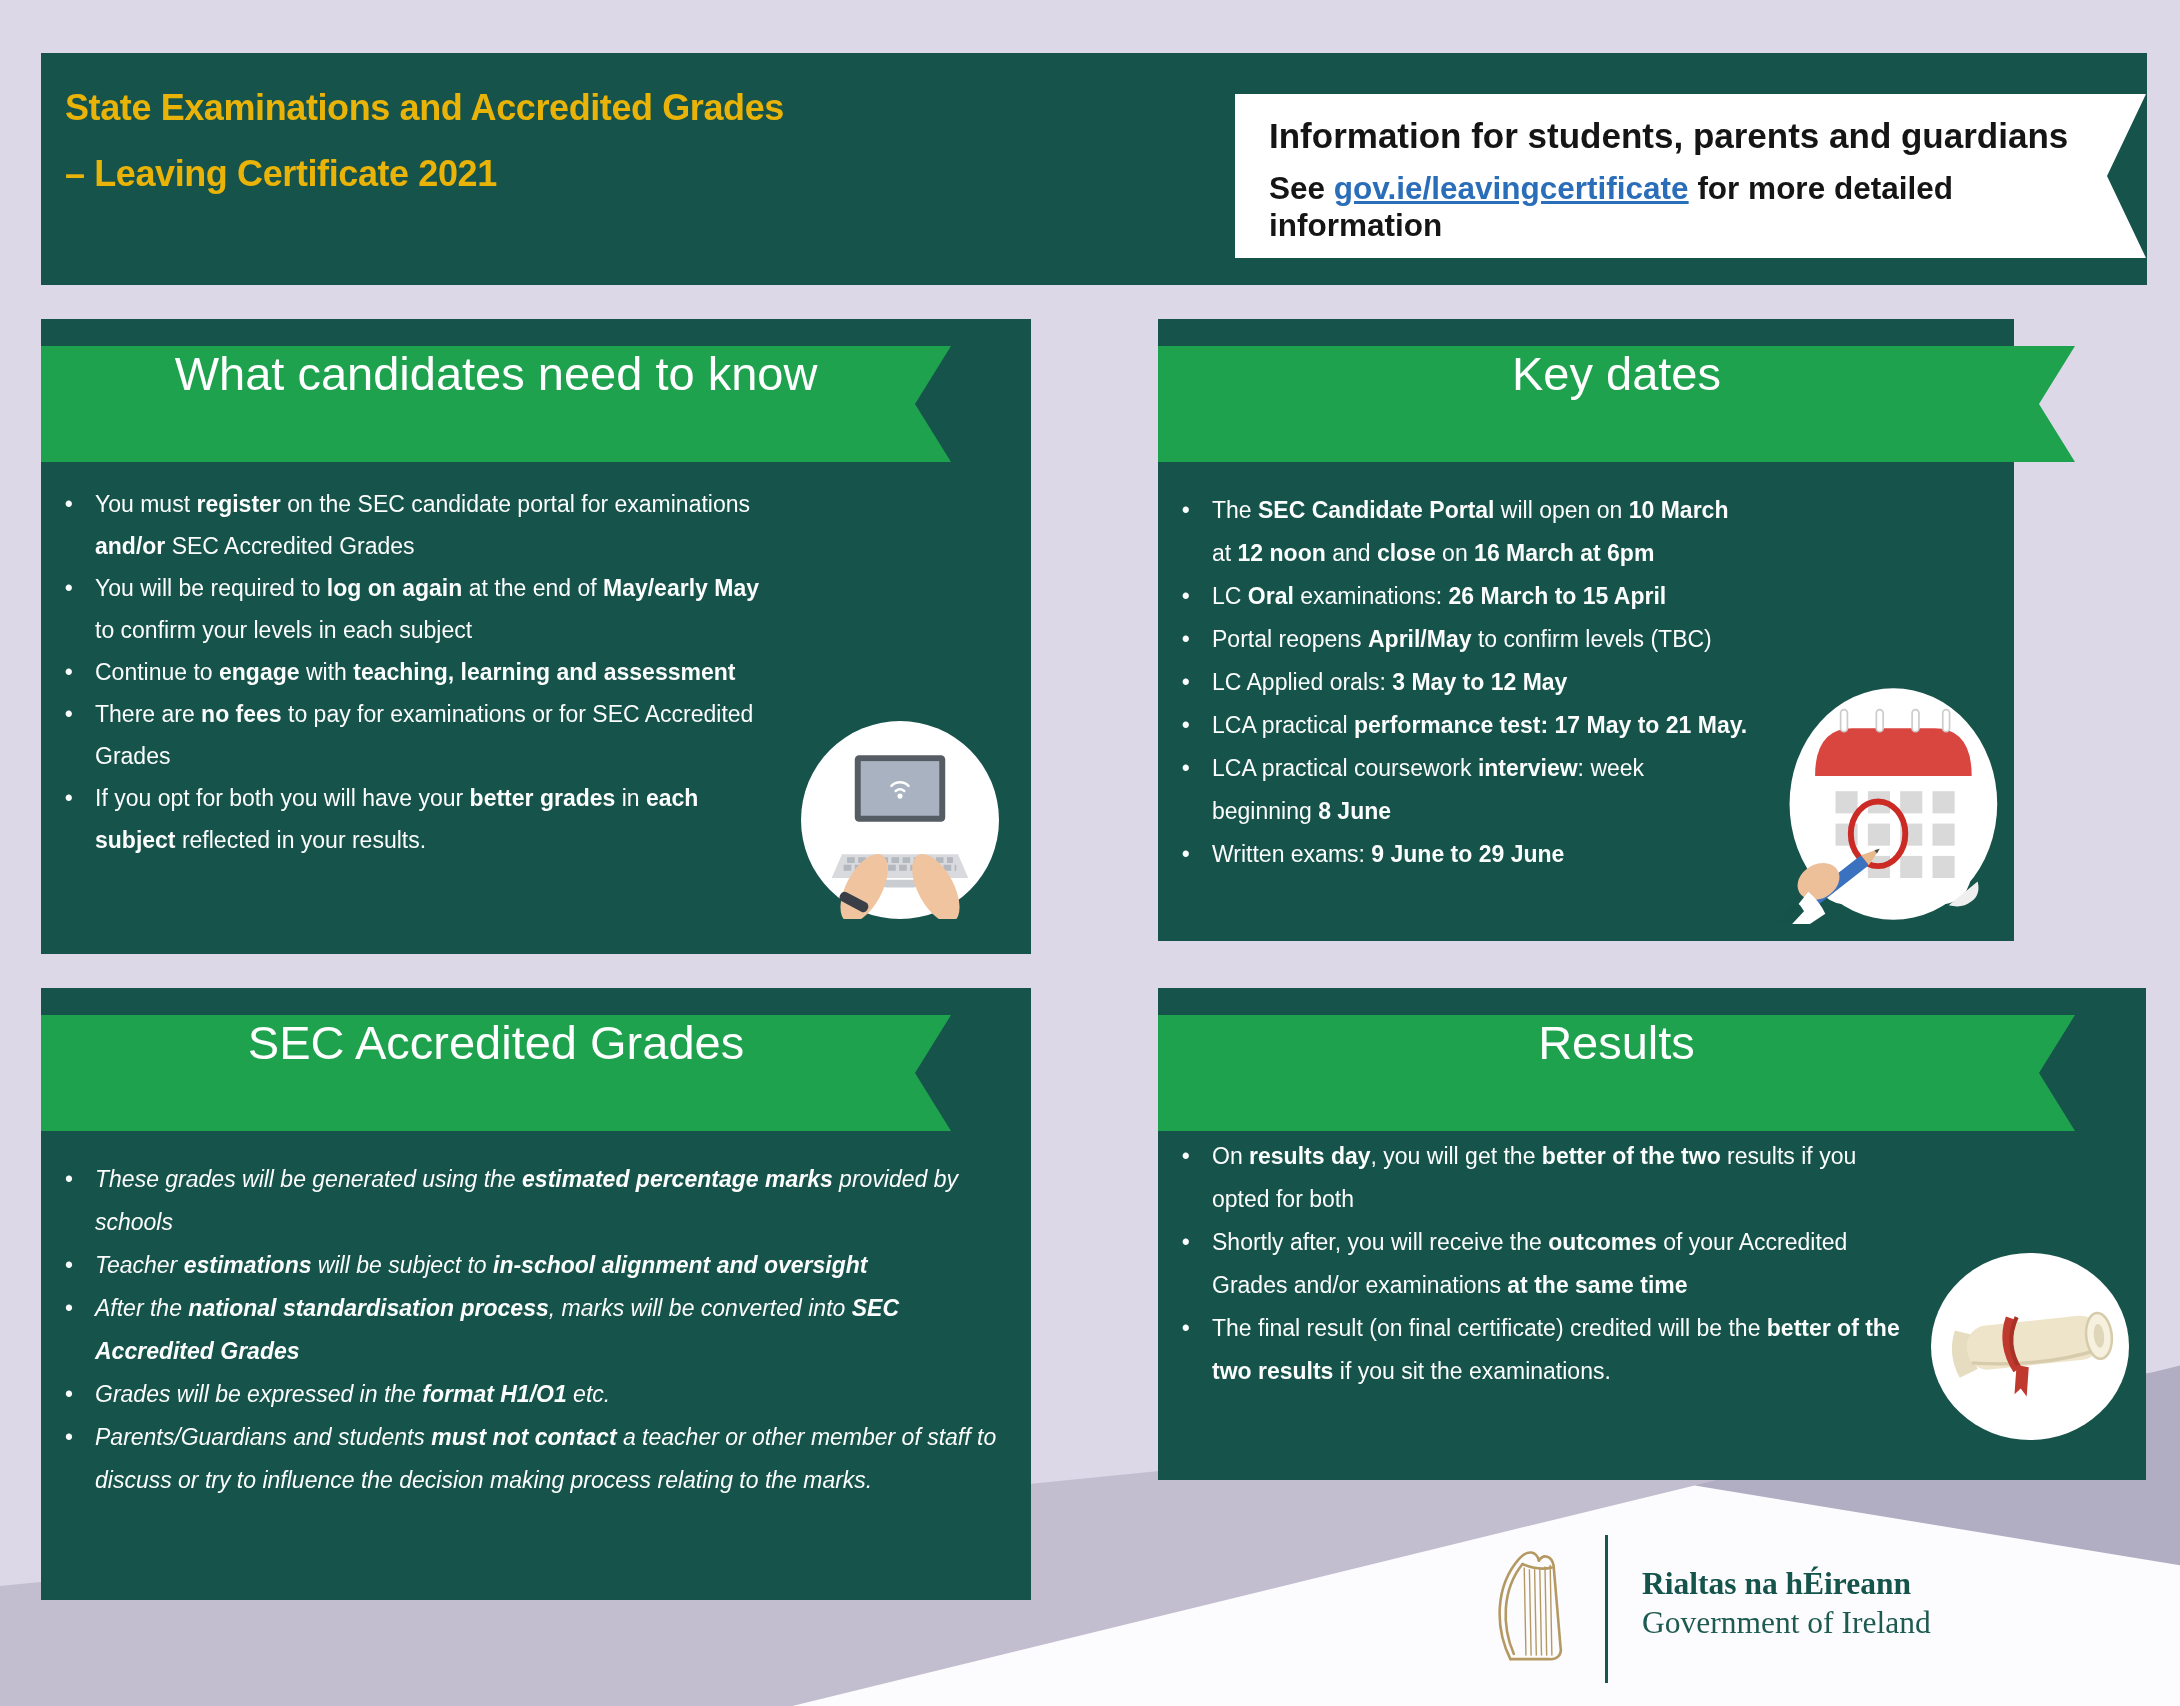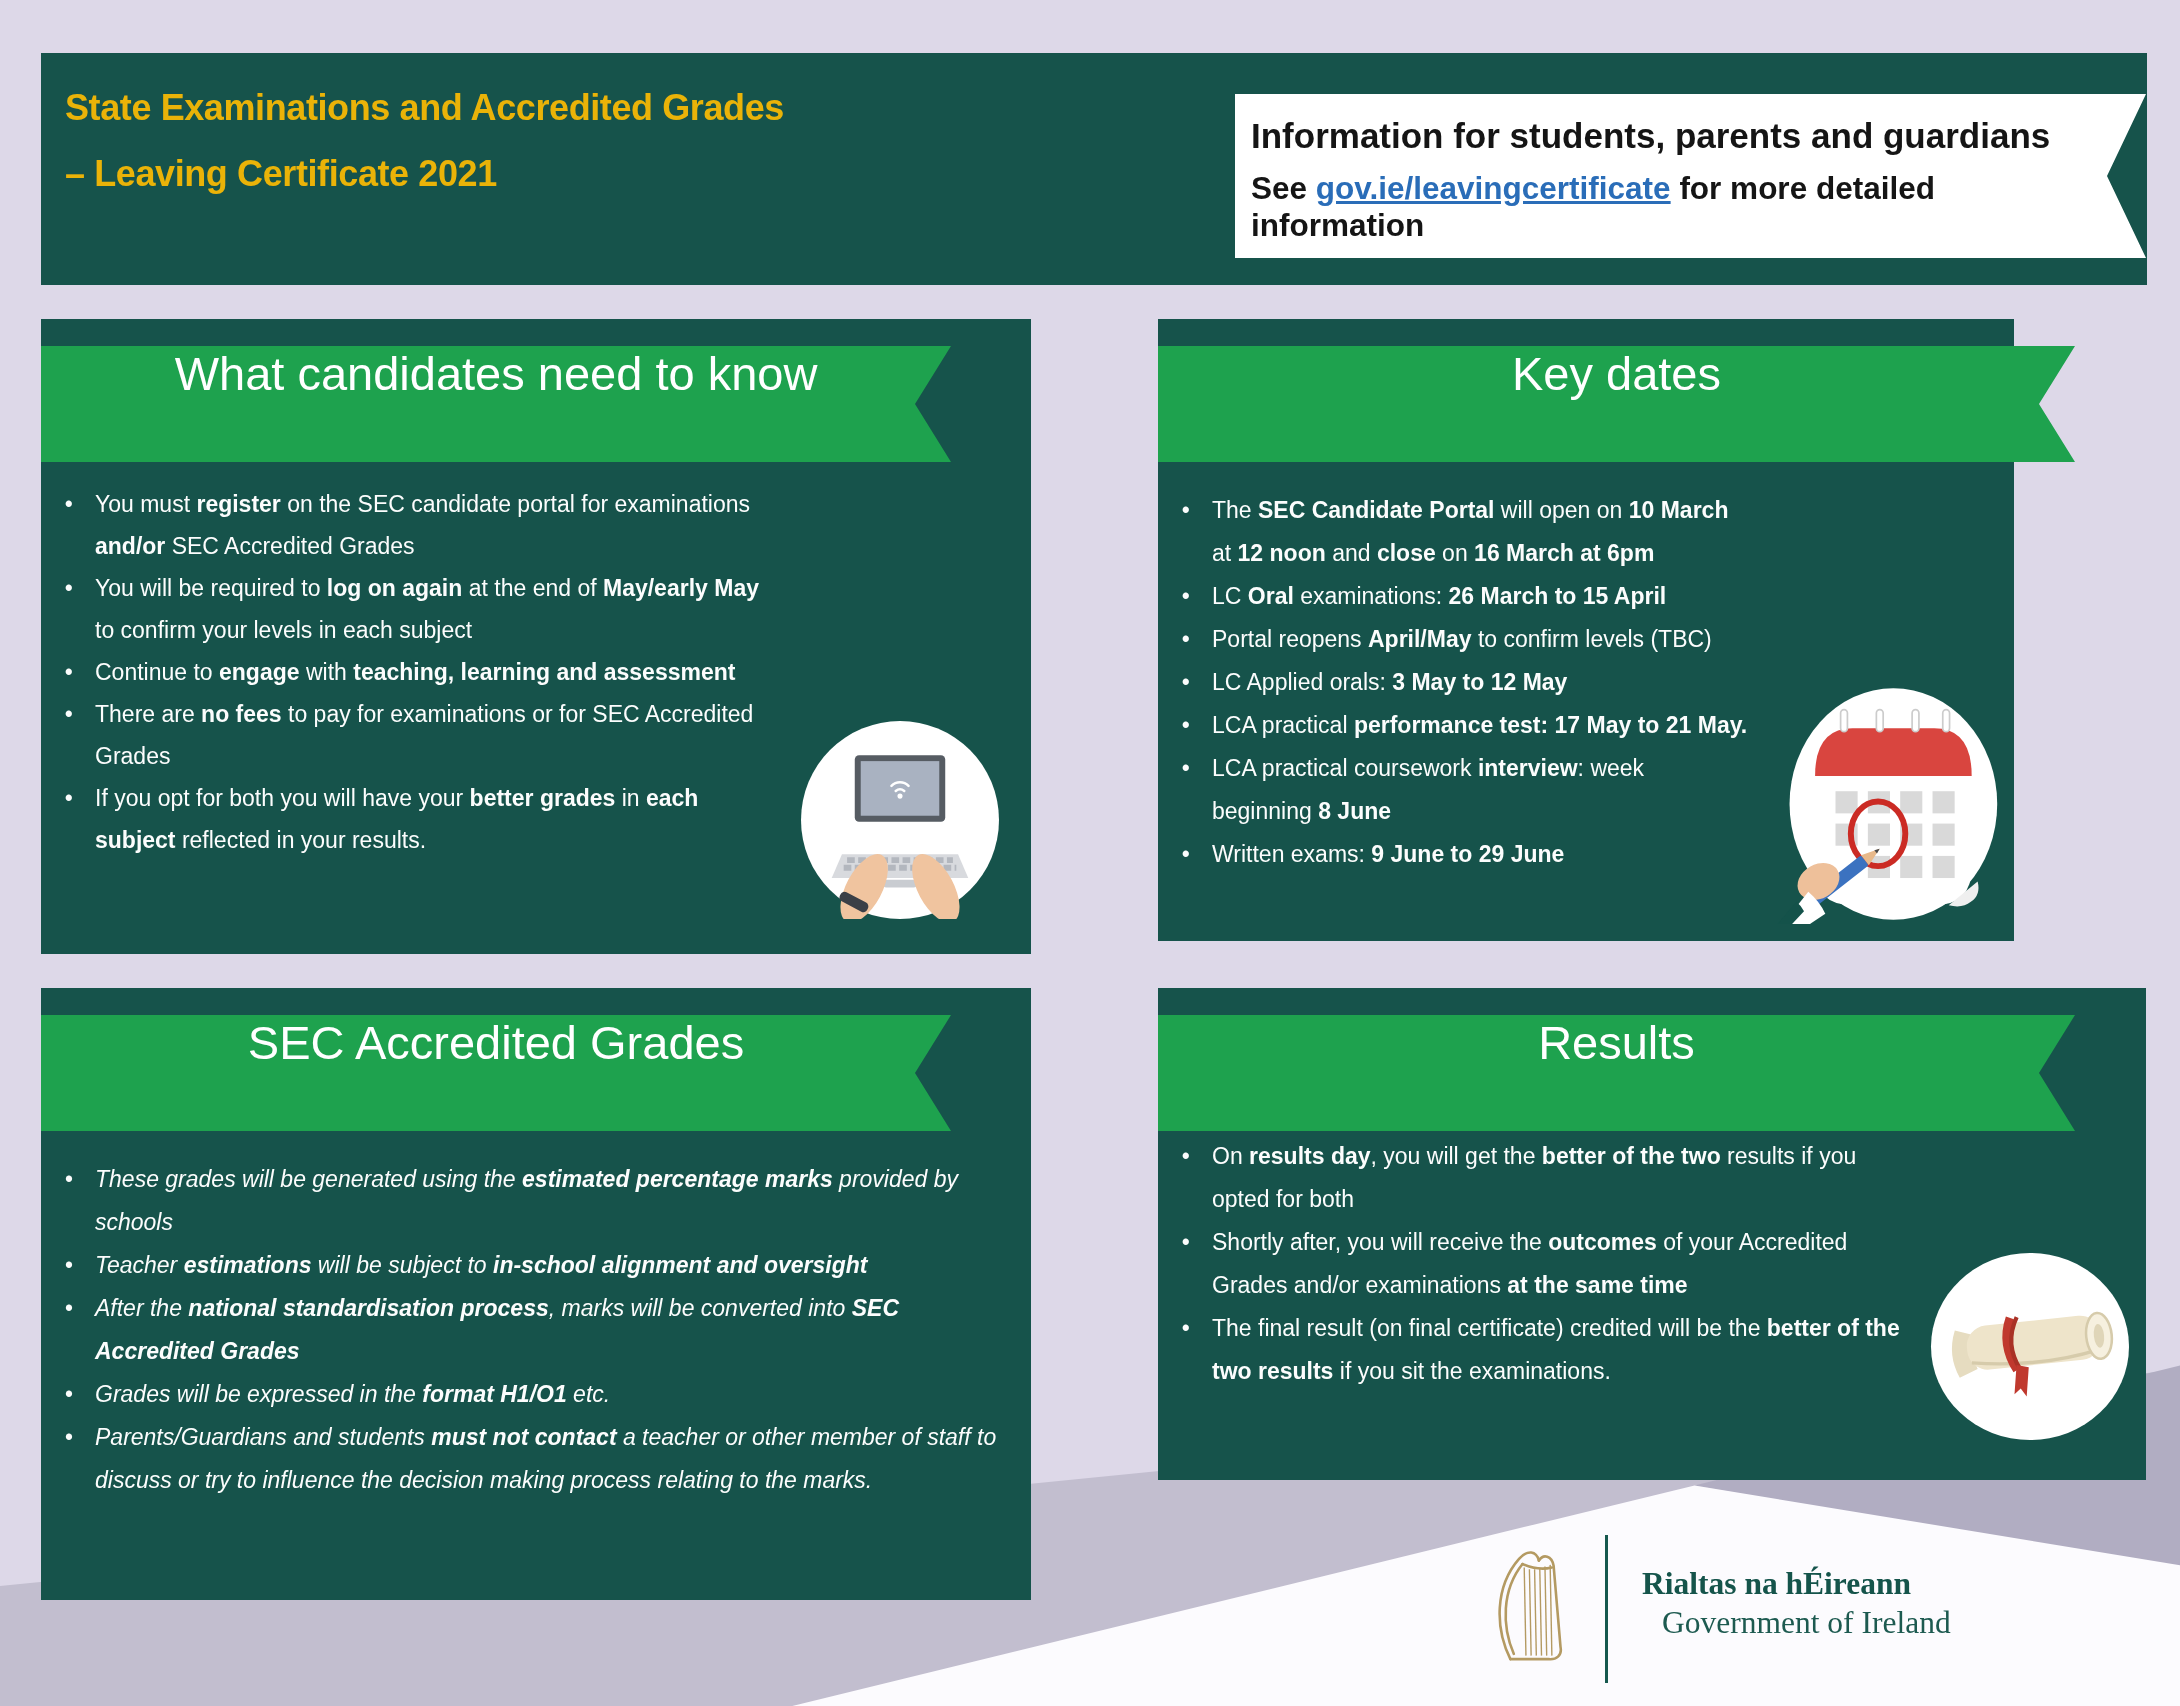--- a/index.html
+++ b/index.html
@@ -6,21 +6,21 @@
   .canvas{position:relative;width:2181px;height:1706px;overflow:hidden;
           background:#ddd8e8;font-family:"Liberation Sans","DejaVu Sans",sans-serif;}
   .bg-svg{position:absolute;left:0;top:0;width:2181px;height:1706px;}
 
   
   .header{position:absolute;left:41px;top:53px;width:2106px;height:232px;background:#16534b;}
   .header-title{position:absolute;left:24px;top:22px;color:#eab308;font-size:36px;
                 font-weight:bold;line-height:66px;letter-spacing:-0.4px;white-space:pre-line;}
   .infobox{position:absolute;left:1235px;top:94px;width:911px;height:164px;background:#ffffff;
            clip-path:polygon(0 0,100% 0,calc(100% - 39px) 50%,100% 100%,0 100%);
-           padding:22px 51px 0 16px;box-sizing:border-box;}
+           padding:22px 51px 0 34px;box-sizing:border-box;}
   .info-title{font-size:35px;font-weight:bold;color:#151515;}
   .info-sub{font-size:31.5px;font-weight:600;color:#151515;margin-top:13.6px;}
   .info-link{color:#2a6db8;text-decoration:underline;}
 
   
   .panel{position:absolute;background:#16534b;}
   .panel-candidates{left:41px;top:319px;width:990px;height:635px;}
   .panel-keydates{left:1158px;top:319px;width:856px;height:622px;}
   .panel-accredited{left:41px;top:988px;width:990px;height:612px;}
   .panel-results{left:1158px;top:988px;width:988px;height:492px;}
@@ -48,21 +48,21 @@
   .float-laptop{width:198px;height:198px;margin:238px 6.8px 8.5px 25.6px;background:#ffffff;border-radius:50%;}
   .float-calendar{width:226px;height:240px;margin:195px -12px 8.5px 25.6px;}
   .float-scroll{width:198px;height:187px;margin:118px -8.5px 8.5px 25.6px;background:#ffffff;border-radius:50%;}
   .float-icon svg{position:absolute;left:0;top:0;width:100%;height:100%;}
 
   
   .harp{position:absolute;left:1492px;top:1545px;width:80px;height:121px;}
   .logo-divider{position:absolute;left:1605px;top:1535px;width:2.6px;height:148px;background:#16584e;}
   .logo-text{position:absolute;left:1642px;top:1564px;font-family:"Liberation Serif","DejaVu Serif",serif;}
   .logo-irish{font-size:31.5px;font-weight:bold;color:#15544b;line-height:39px;}
-  .logo-english{font-size:31.5px;color:#1d5a50;line-height:39px;margin-left:20px;}
+  .logo-english{font-size:31.5px;color:#1d5a50;line-height:39px;}
 </style>
 </head>
 <body>
 
 <div class="canvas">
 
   <svg class="bg-svg" viewBox="0 0 2560 2003" preserveAspectRatio="none">
     <rect x="0" y="0" width="2560" height="2003" fill="#ddd8e8"></rect>
     <polygon points="0,1862 2560,1608 2560,2003 0,2003" fill="#c2becf"></polygon>
     <polygon points="1989,1744 2560,1603 2560,1845" fill="#b1adc2"></polygon>

